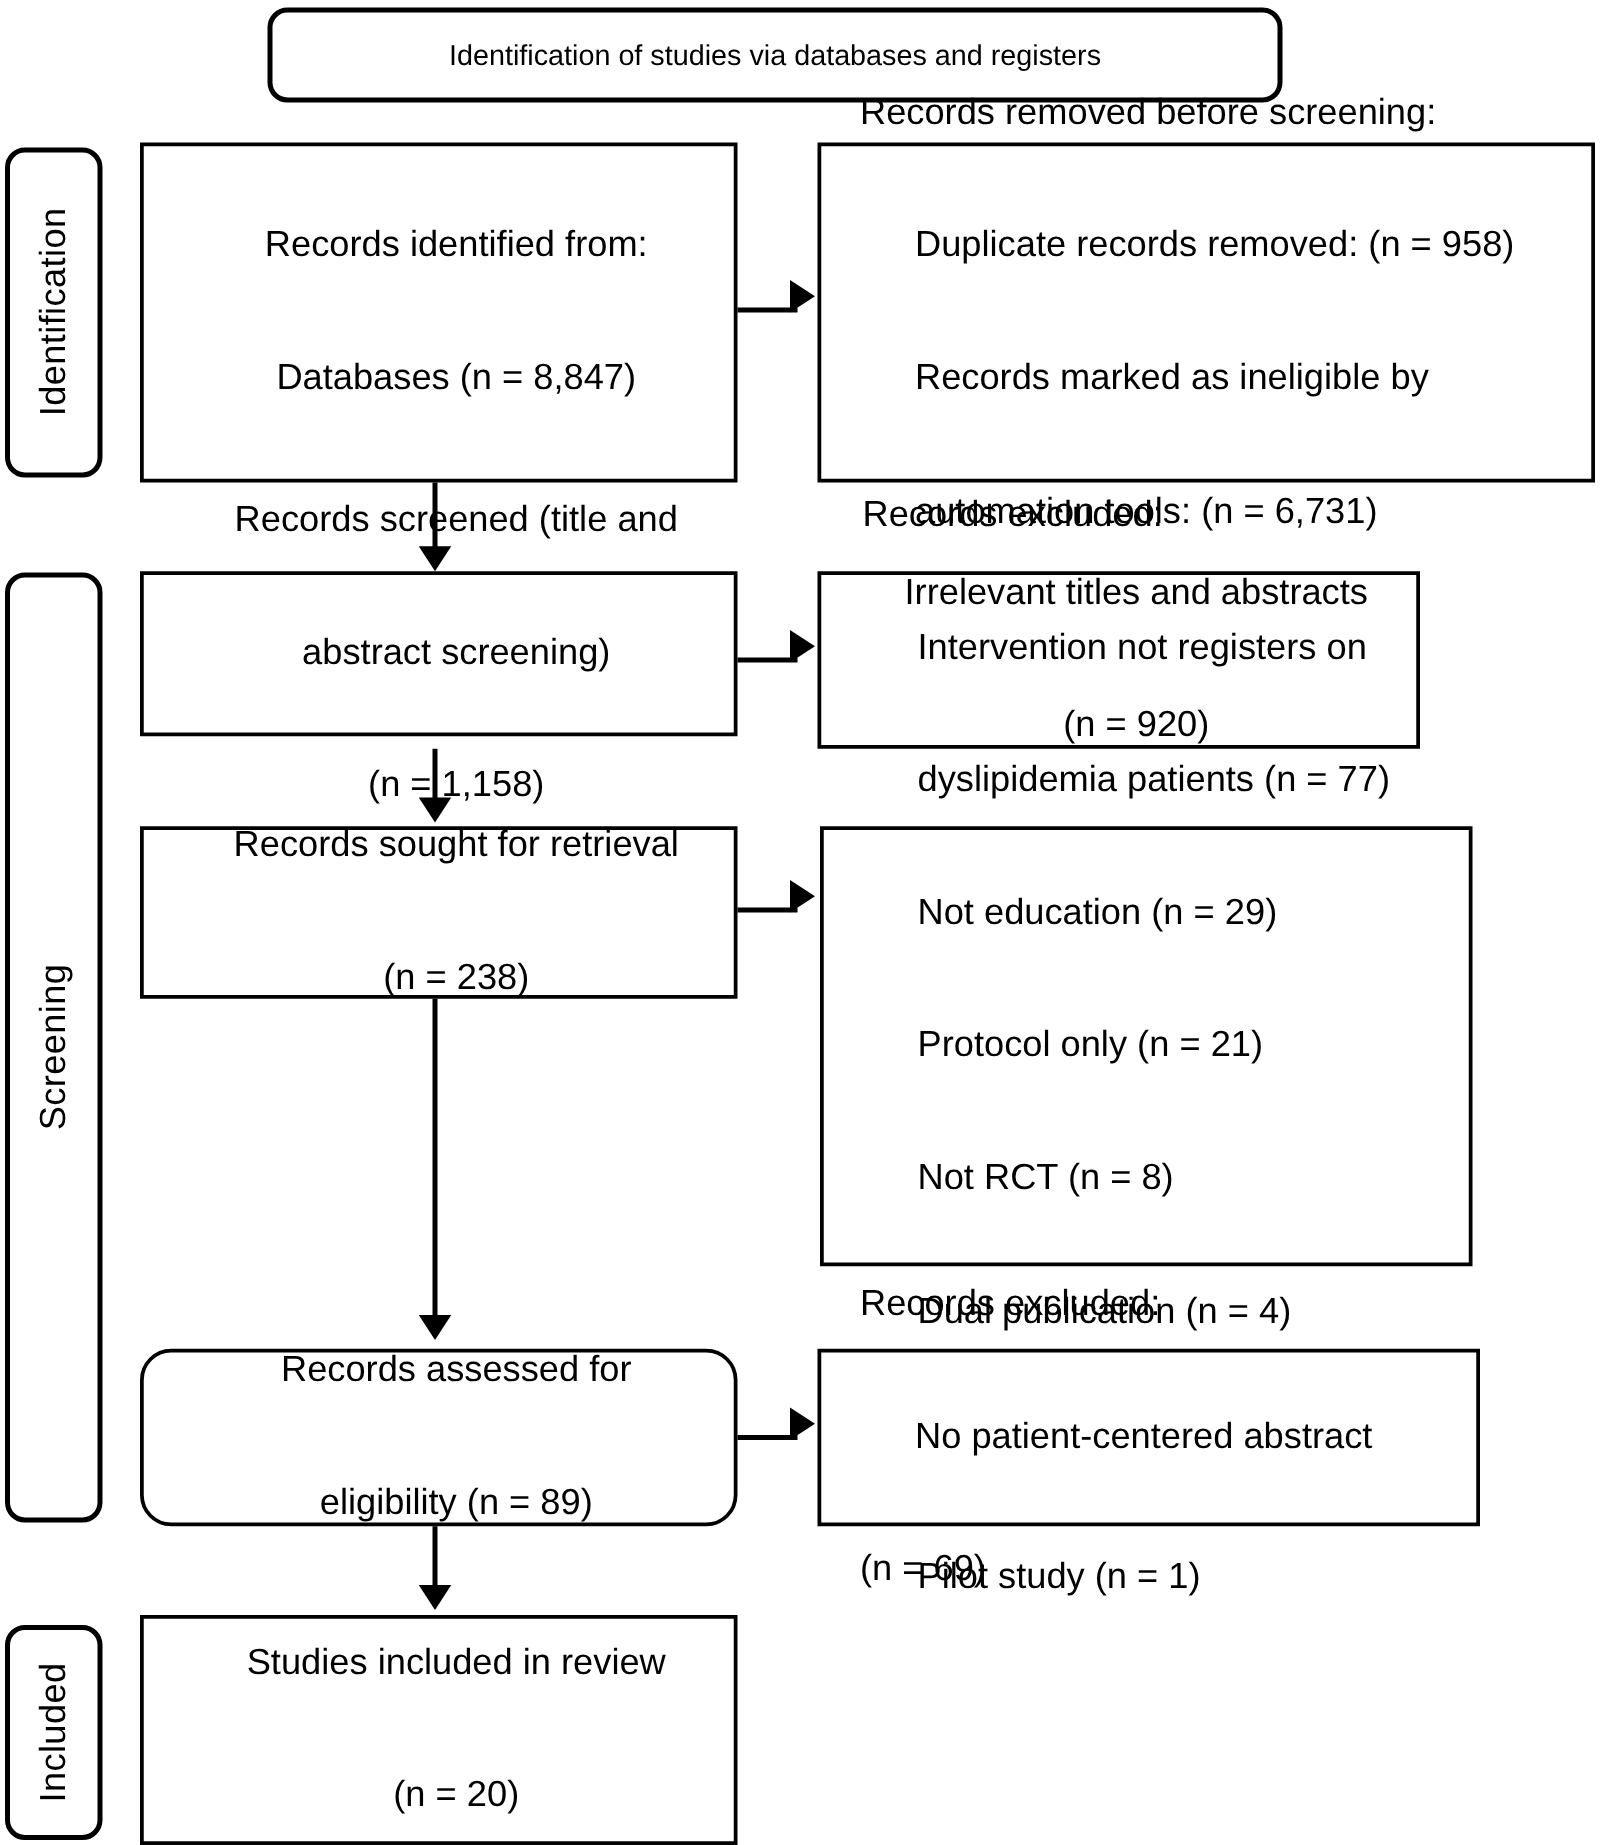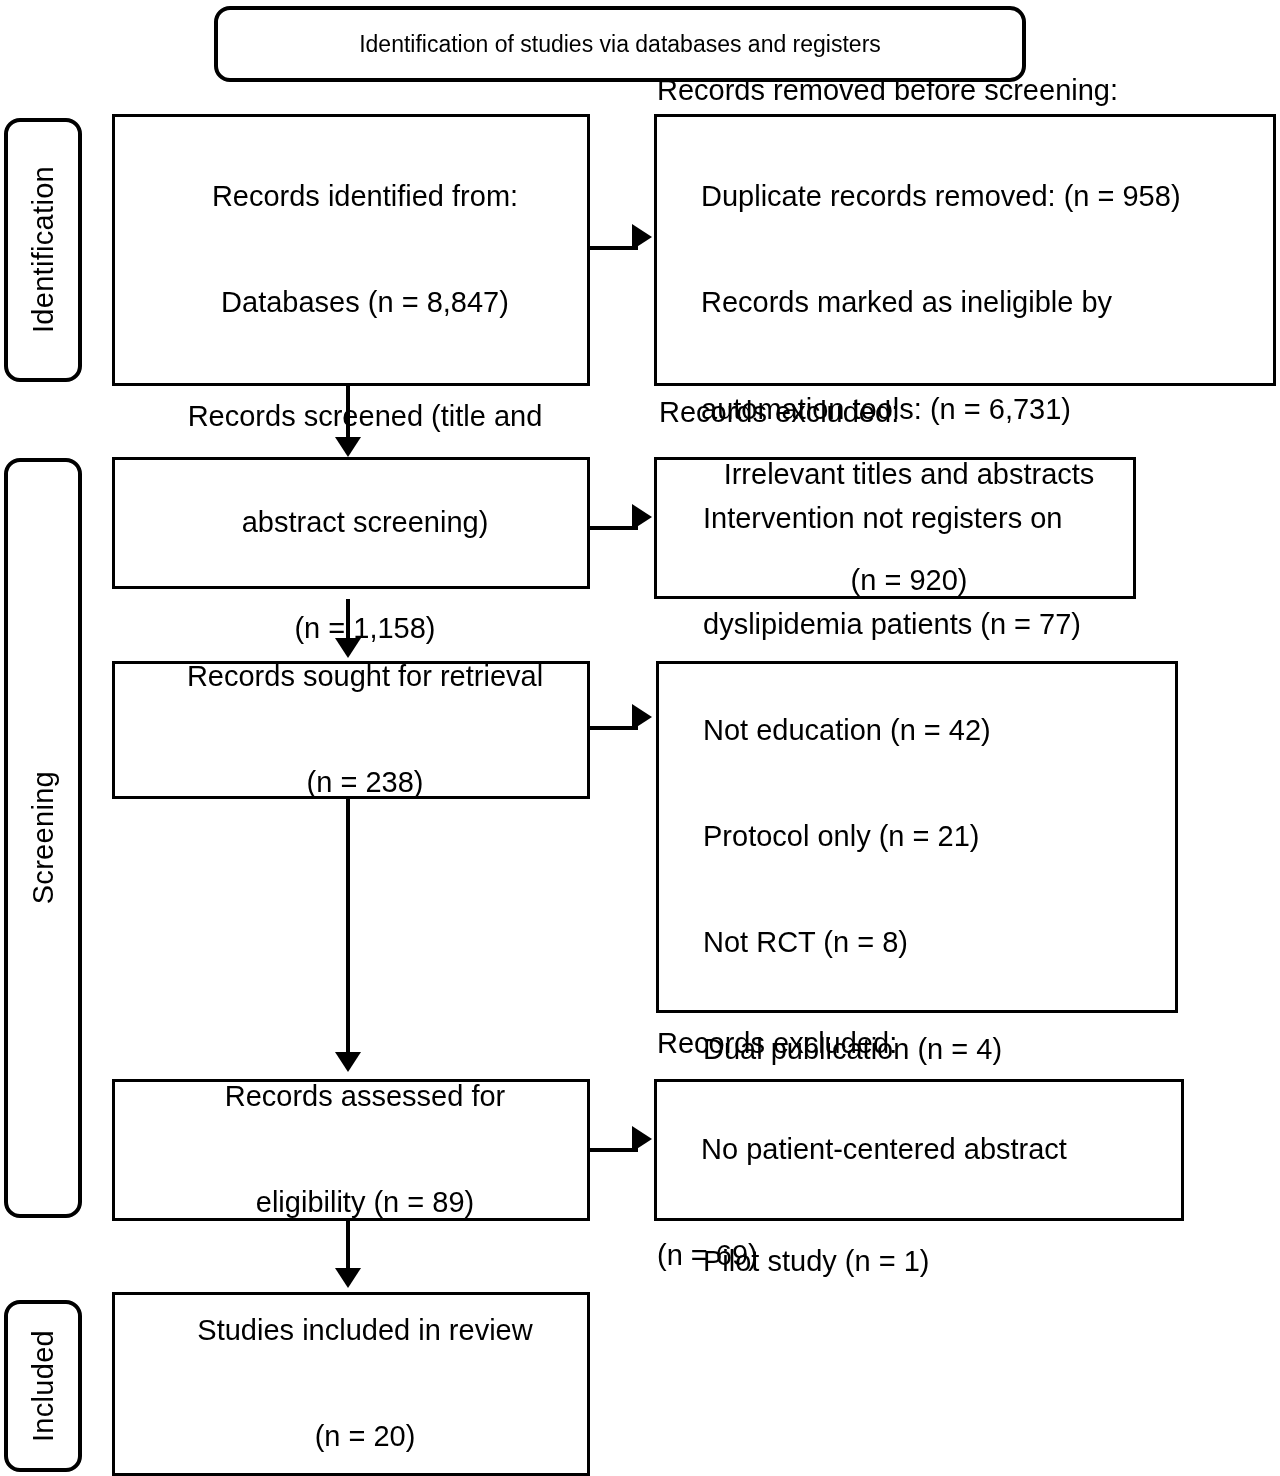--- a/index.html
+++ b/index.html
@@ -46,20 +46,21 @@
   }
   .txt-center {
     text-align: center;
     width: 100%;
     padding-left: 28px;
   }
   .txt-left {
     text-align: left;
     width: 100%;
     box-sizing: border-box;
+    margin-left: 31px;
   }
   .title-txt {
     font-size: 23px;
     text-align: center;
     width: 100%;
   }
   .indent {
     display: block;
     padding-left: 44px;
   }
@@ -173,36 +174,36 @@
       <span class="noindent">Records sought for retrieval</span>
       <span class="noindent">(n = 238)</span>
     </div>
   </div>
 
   <div class="box" style="left:656px; top:661px; width:522px; height:352px;">
     <div class="txt txt-left">
       <span class="noindent">Records excluded:</span>
       <span class="indent">Intervention not registers on</span>
       <span class="indent">dyslipidemia patients (n = 77)</span>
-      <span class="indent">Not education (n = 42)</span>
+      <span class="indent">Not education (n = 29)</span>
       <span class="indent">Protocol only (n = 21)</span>
       <span class="indent">Not RCT (n = 8)</span>
       <span class="indent">Dual publication (n = 4)</span>
       <span class="indent">Review paper (n = 3)</span>
       <span class="indent">Pilot study (n = 1)</span>
     </div>
   </div>
 
   <div class="hline" style="left:590px; top:726px; width:48px;"></div>
   <div class="arrow-right" style="left:632px; top:704px;"></div>
 
   <div class="vline" style="left:346px; top:799px; height:258px;"></div>
   <div class="arrow-down" style="left:335px; top:1052px;"></div>
 
-  <div class="box" style="left:112px; top:1079px; width:478px; height:142px;">
+  <div class="box" style="left:112px; top:1079px; width:478px; height:142px;border-radius:25px;">
     <div class="txt txt-center">
       <span class="noindent">Records assessed for</span>
       <span class="noindent">eligibility (n = 89)</span>
     </div>
   </div>
 
   <div class="box" style="left:654px; top:1079px; width:530px; height:142px;">
     <div class="txt txt-left">
       <span class="noindent">Records excluded:</span>
       <span class="indent">No patient-centered abstract</span>

